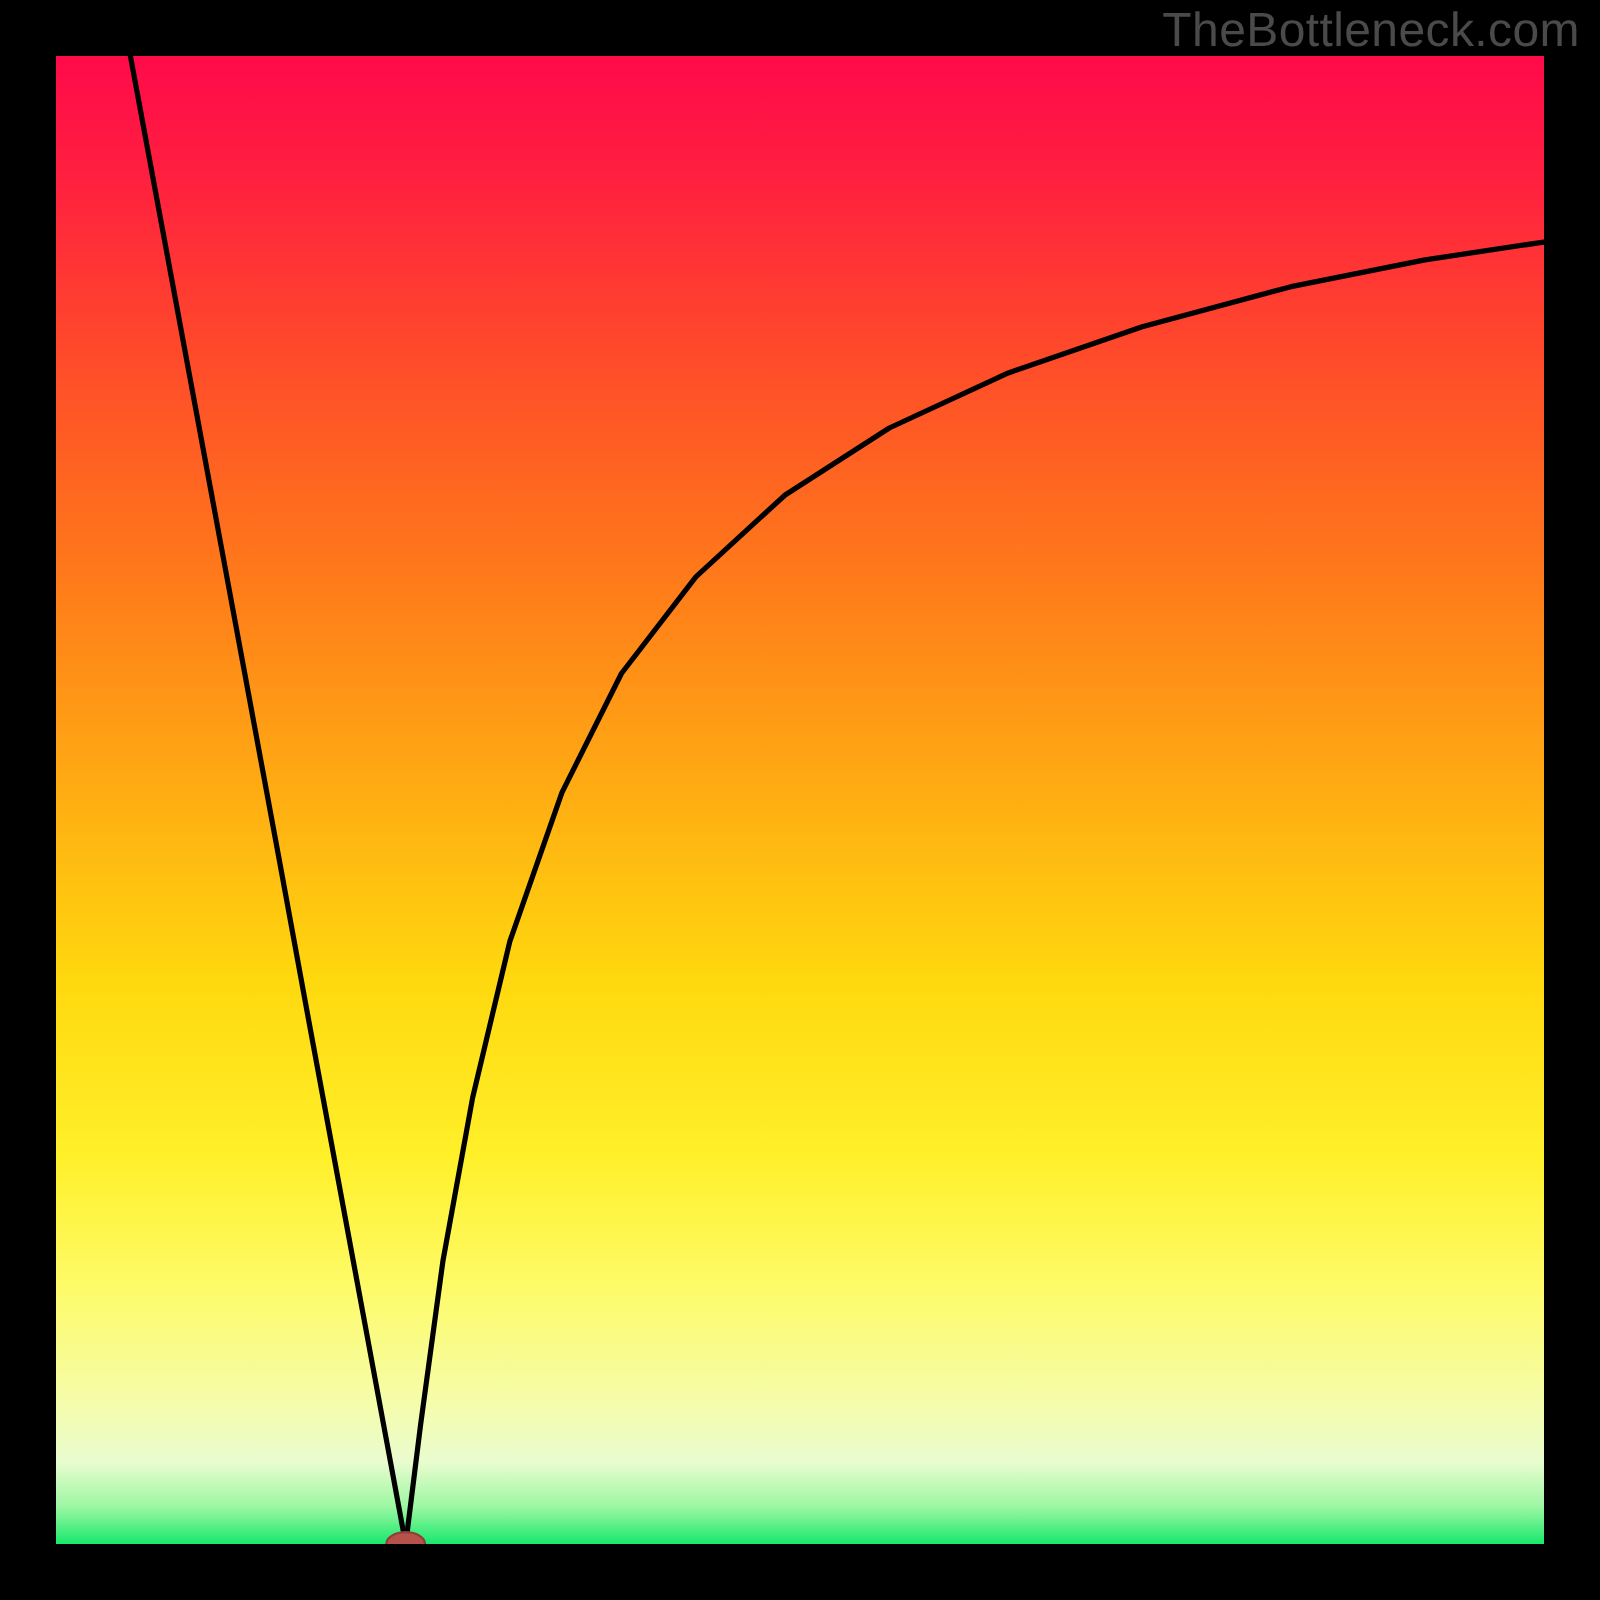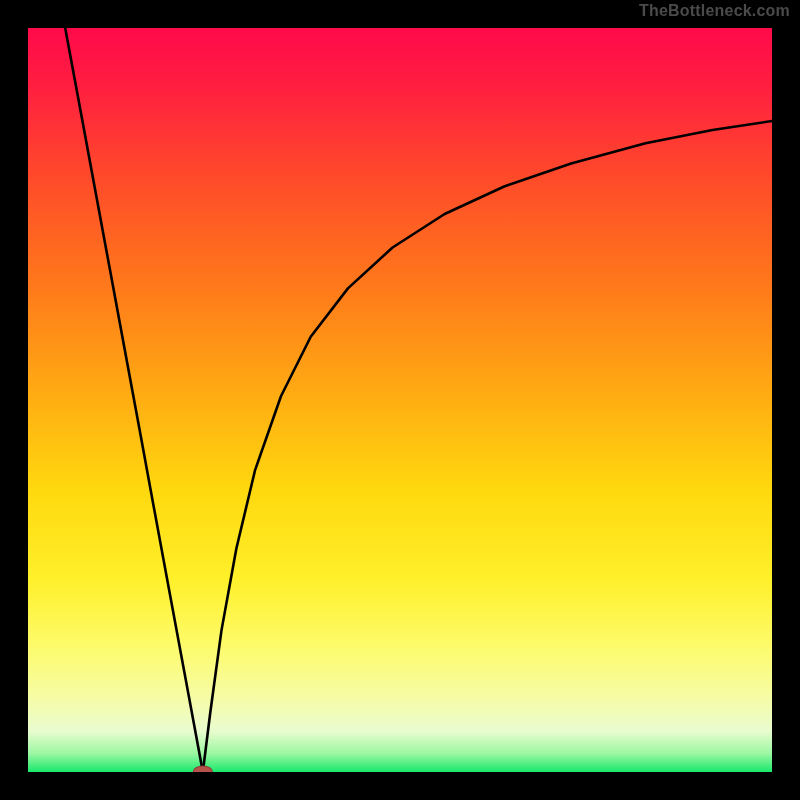--- a/index.html
+++ b/index.html
@@ -15,22 +15,22 @@
     position: relative;
     width: 800px;
     height: 800px;
     background: #000;
   }
   .watermark {
     position: absolute;
     top: 2px;
     right: 10px;
     color: #4a4a4a;
-    font-size: 16px;
-    font-weight: 700;
+    font-size: 24px;
+    font-weight: 400;
     letter-spacing: 0.2px;
     z-index: 5;
     user-select: none;
   }
   .plot-wrap {
     position: absolute;
     left: 28px;
     top: 28px;
     width: 744px;
     height: 744px;

